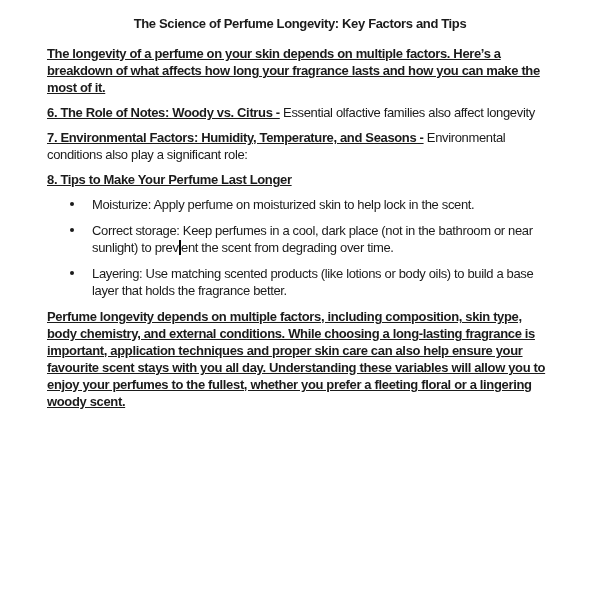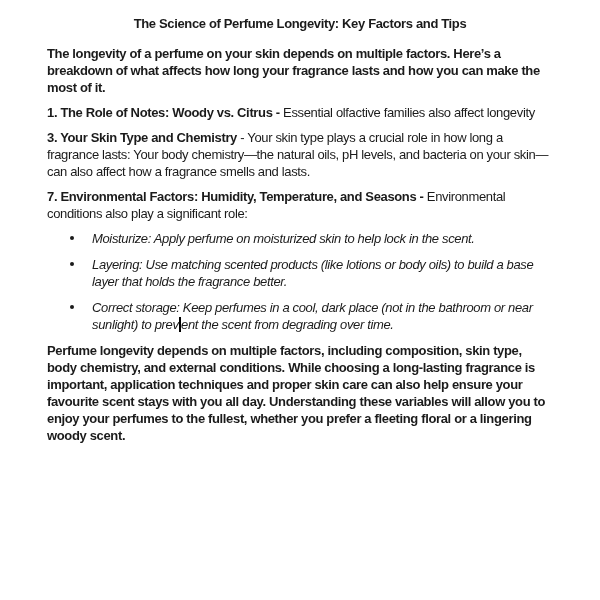--- a/index.html
+++ b/index.html
@@ -17,26 +17,25 @@
     line-height: 17px;
     color: #1b1b1b;
     background: #ffffff;
   }
   .doc-title {
     font-weight: bold;
     text-align: center;
     margin-bottom: 13px;
   }
   .para { margin-bottom: 8px; }
-  .bold { font-weight: bold; }
+  .bold { font-weight: bold; text-decoration: underline; }
   ul.tips-list {
     list-style: none;
     padding-left: 45px;
     margin: 0 0 8px 0;
-    font-style: italic;
   }
   ul.tips-list li {
     position: relative;
     margin-bottom: 9px;
   }
   .bullet-dot {
     position: absolute;
     left: -22px;
     top: 6px;
     width: 4px; height: 4px;
@@ -56,44 +55,44 @@
 <body>
 
 <div class="page">
 
   <p class="doc-title">The Science of Perfume Longevity: Key Factors and Tips</p>
 
   <p class="para bold">The longevity of a perfume on your skin depends on multiple factors. Here’s a breakdown of what affects how long your fragrance lasts and how you can make the most of it.</p>
 
 
   <p class="para">
-    <span class="bold">1. The Role of Notes: Woody vs. Citrus -</span><span> Essential olfactive families also affect longevity</span>
+    <span class="bold">6. The Role of Notes: Woody vs. Citrus -</span><span> Essential olfactive families also affect longevity</span>
   </p>
 
-  <p class="para">
-    <span class="bold">3. Your Skin Type and Chemistry</span><span> - Your skin type plays a crucial role in how long a fragrance lasts: Your body chemistry—the natural oils, pH levels, and bacteria on your skin—can also affect how a fragrance smells and lasts.</span>
-  </p>
 
 
 
   <p class="para">
     <span class="bold">7. Environmental Factors: Humidity, Temperature, and Seasons -</span><span> Environmental conditions also play a significant role:</span>
   </p>
 
+  <p class="para">
+    <span class="bold">8. Tips to Make Your Perfume Last Longer</span><span></span>
+  </p>
 
   <ul class="tips-list">
     <li>
       <span class="bullet-dot"></span>
       <span>Moisturize: Apply perfume on moisturized skin to help lock in the scent.</span>
     </li>
     <li>
       <span class="bullet-dot"></span>
-      <span>Layering: Use matching scented products (like lotions or body oils) to build a base layer that holds the fragrance better.</span>
+      <span>Correct storage: Keep perfumes in a cool, dark place (not in the bathroom or near sunlight) to prev</span><span class="text-caret"></span><span>ent the scent from degrading over time.</span>
     </li>
     <li>
       <span class="bullet-dot"></span>
-      <span>Correct storage: Keep perfumes in a cool, dark place (not in the bathroom or near sunlight) to prev</span><span class="text-caret"></span><span>ent the scent from degrading over time.</span>
+      <span>Layering: Use matching scented products (like lotions or body oils) to build a base layer that holds the fragrance better.</span>
     </li>
   </ul>
 
   <p class="para bold">Perfume longevity depends on multiple factors, including composition, skin type, body chemistry, and external conditions. While choosing a long-lasting fragrance is important, application techniques and proper skin care can also help ensure your favourite scent stays with you all day. Understanding these variables will allow you to enjoy your perfumes to the fullest, whether you prefer a fleeting floral or a lingering woody scent.</p>
 
 </div>
 
 </body></html>

